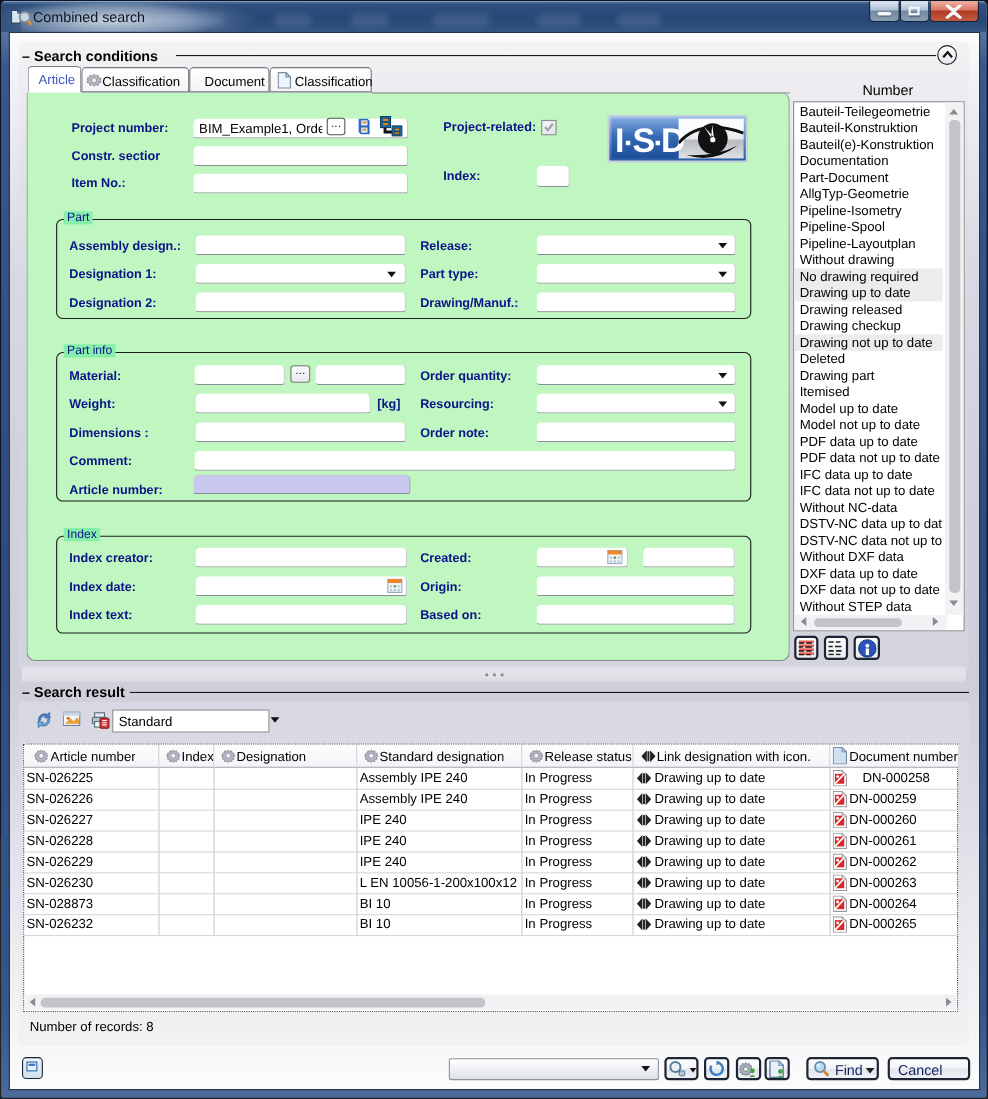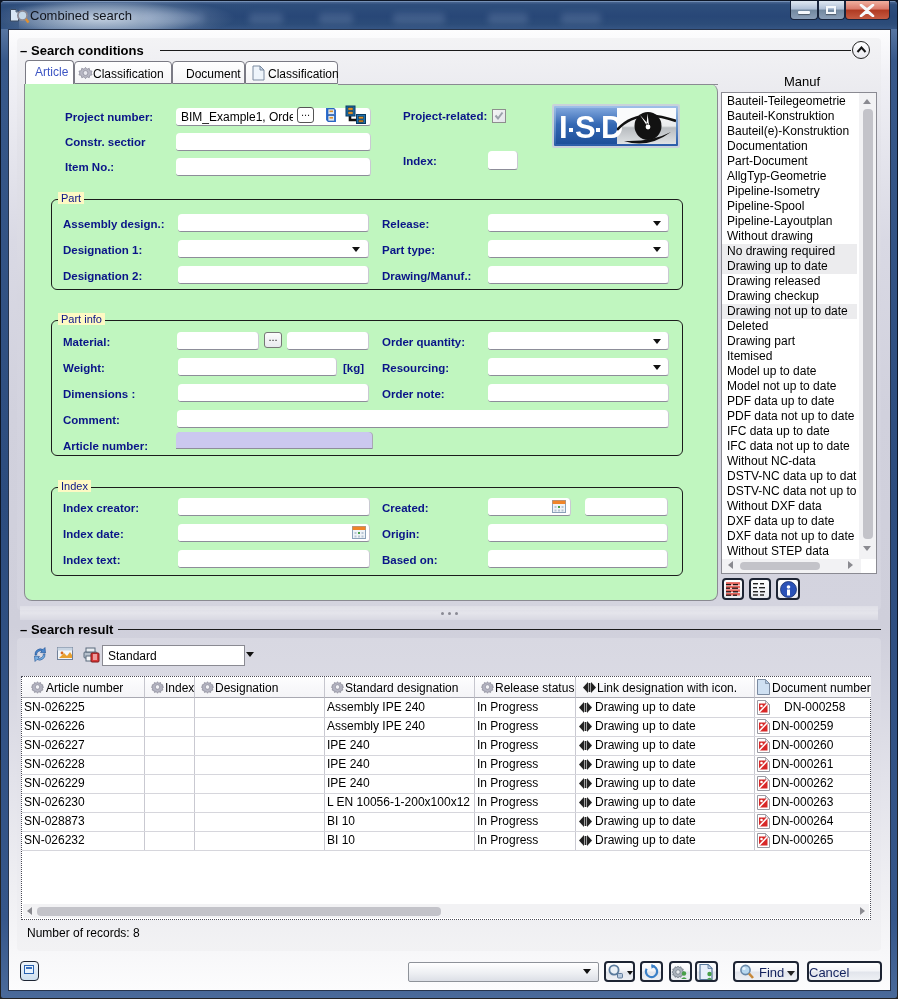--- a/index.html
+++ b/index.html
@@ -27,21 +27,21 @@
 .gline { position:absolute; height:1px; background:#1a1a1a; }
 
 #page { position:absolute; left:24px; top:84px; width:694px; height:517px; background:#c0f6bf; border:1px solid #8a8a92; border-top:none; border-radius:0 8px 8px 8px; }
 
 .tab { position:absolute; top:61px; height:23px; background:linear-gradient(180deg,#ffffff,#f4f4f6); border:1px solid #7a7a84; border-bottom:1px solid #7a7a84; border-radius:4px 4px 0 0; font-size:12px; color:#000; }
 .tab.active { top:60px; height:24px; background:#fff; border-bottom:none; z-index:5; }
 
 .lbl { position:absolute; font-size:11.5px; font-weight:bold; color:#0a1488; white-space:nowrap; }
 .inp { position:absolute; background:#fff; border-radius:4px 4px 3px 3px; border-bottom:1px solid #8d8d99; border-right:1px solid #c9c9d2; }
 .grp { position:absolute; border:1px solid #1c1c1c; border-radius:6px; }
-.leg { position:absolute; font-size:11px; color:#0a1488; background:#fef9c3; padding:0 3px; }
+.leg { position:absolute; font-size:11px; color:#0a1488; background:#86efac; padding:0 3px; }
 .cmb-ar { position:absolute; width:0; height:0; border-left:4px solid transparent; border-right:4px solid transparent; border-top:5px solid #111; }
 
 #links { position:absolute; left:721px; top:92px; width:156px; height:482px; background:#fff; border:1px solid #8a8a92; overflow:hidden; }
 .li { height:15px; line-height:15px; font-size:12px; color:#000; padding-left:5px; white-space:nowrap; }
 .li.sel { background:#ececee; }
 
 .sb { position:absolute; background:#f2f2f4; }
 .sb-thumb { position:absolute; background:#c3c3c9; border-radius:4px; }
 .tri { position:absolute; width:0; height:0; }
 
@@ -263,21 +263,21 @@
         <rect x="9.5" y="9.5" width="2" height="2" fill="#b8c6d4"></rect>
     </svg>
     <div class="lbl" style="left:382px;top:528px;">Origin:</div>
     <div class="inp" style="left:488px;top:524px;width:180px;height:18px;"></div>
     <div class="lbl" style="left:63px;top:554px;">Index text:</div>
     <div class="inp" style="left:178px;top:550px;width:192px;height:18px;"></div>
     <div class="lbl" style="left:382px;top:554px;">Based on:</div>
     <div class="inp" style="left:488px;top:550px;width:180px;height:18px;"></div>
   </div>
 
-  <div class="abs" style="left:784px;top:74px;font-size:13px;color:#000;">Manuf</div>
+  <div class="abs" style="left:784px;top:74px;font-size:13px;color:#000;">Number</div>
   <div id="links">
     <div style="position:absolute;left:0;top:1px;width:135px;">
       <div class="li">Bauteil-Teilegeometrie</div>
       <div class="li">Bauteil-Konstruktion</div>
       <div class="li">Bauteil(e)-Konstruktion</div>
       <div class="li">Documentation</div>
       <div class="li">Part-Document</div>
       <div class="li">AllgTyp-Geometrie</div>
       <div class="li">Pipeline-Isometry</div>
       <div class="li">Pipeline-Spool</div>
@@ -633,16 +633,16 @@
       <svg width="16" height="16" viewBox="0 0 16 16" style="position:absolute;left:4px;top:1px;">
         <circle cx="6.5" cy="6" r="4.6" fill="#b8d8f0" stroke="#6888a8" stroke-width="1.6"></circle>
         <circle cx="5" cy="4.5" r="1.6" fill="#e8f4fc"></circle>
         <line x1="10" y1="9.5" x2="14" y2="14" stroke="#c88838" stroke-width="2.6"></line>
       </svg>
       <div style="position:absolute;left:24px;top:2px;font-size:13px;color:#13225e;">Find</div>
       <div class="cmb-ar" style="left:52px;top:8px;border-top-color:#222;"></div>
     </div>
 
     <div class="btn2" style="left:807px;top:961px;width:75px;height:21px;">
-      <div style="position:absolute;left:0;right:16px;top:2px;text-align:left;font-size:13px;color:#13225e;">Cancel</div>
+      <div style="position:absolute;left:0;right:16px;top:2px;text-align:center;font-size:13px;color:#13225e;">Cancel</div>
     </div>
   </div>
 </div>
 
 </body></html>

